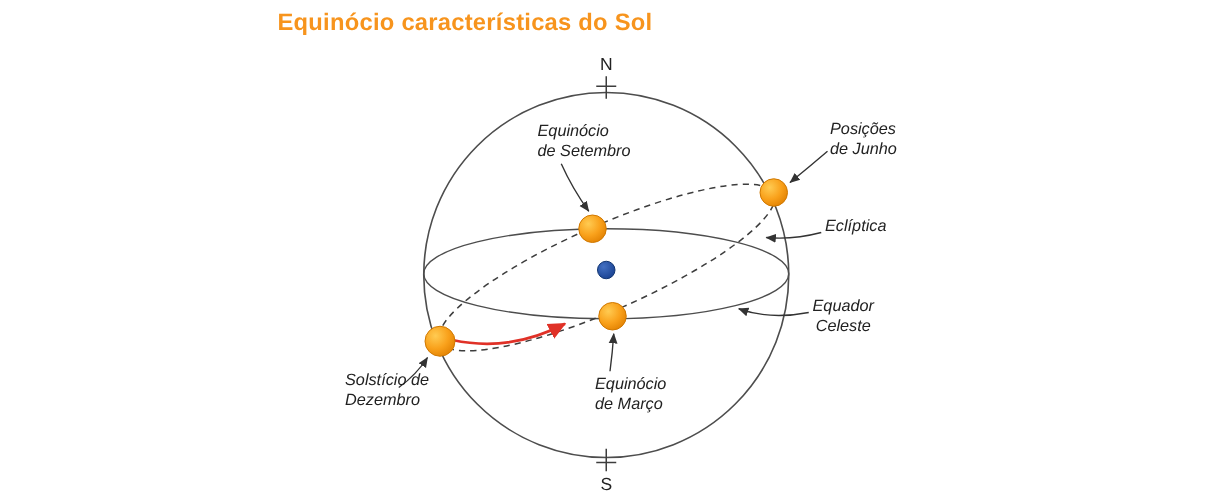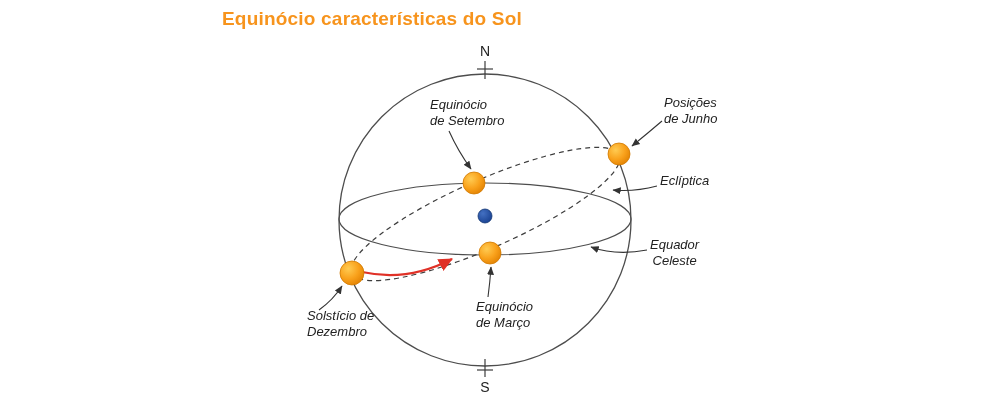--- a/index.html
+++ b/index.html
@@ -105,16 +105,16 @@
 
   <div class="lbl" style="left:430px;top:97px;">Equinócio
 de Setembro</div>
   <div class="lbl" style="left:664px;top:95px;">Posições
 de Junho</div>
   <div class="lbl" style="left:660px;top:173px;">Eclíptica</div>
   <div class="lbl" style="left:650px;top:237px;text-align:center;">Equador
 Celeste</div>
   <div class="lbl" style="left:476px;top:299px;">Equinócio
 de Março</div>
-  <div class="lbl" style="left:276px;top:308px;margin-left:31px;">Solstício de
+  <div class="lbl" style="left:276px;top:296px;">Solstício de
 Dezembro</div>
 
 </div>
 
 </body></html>

